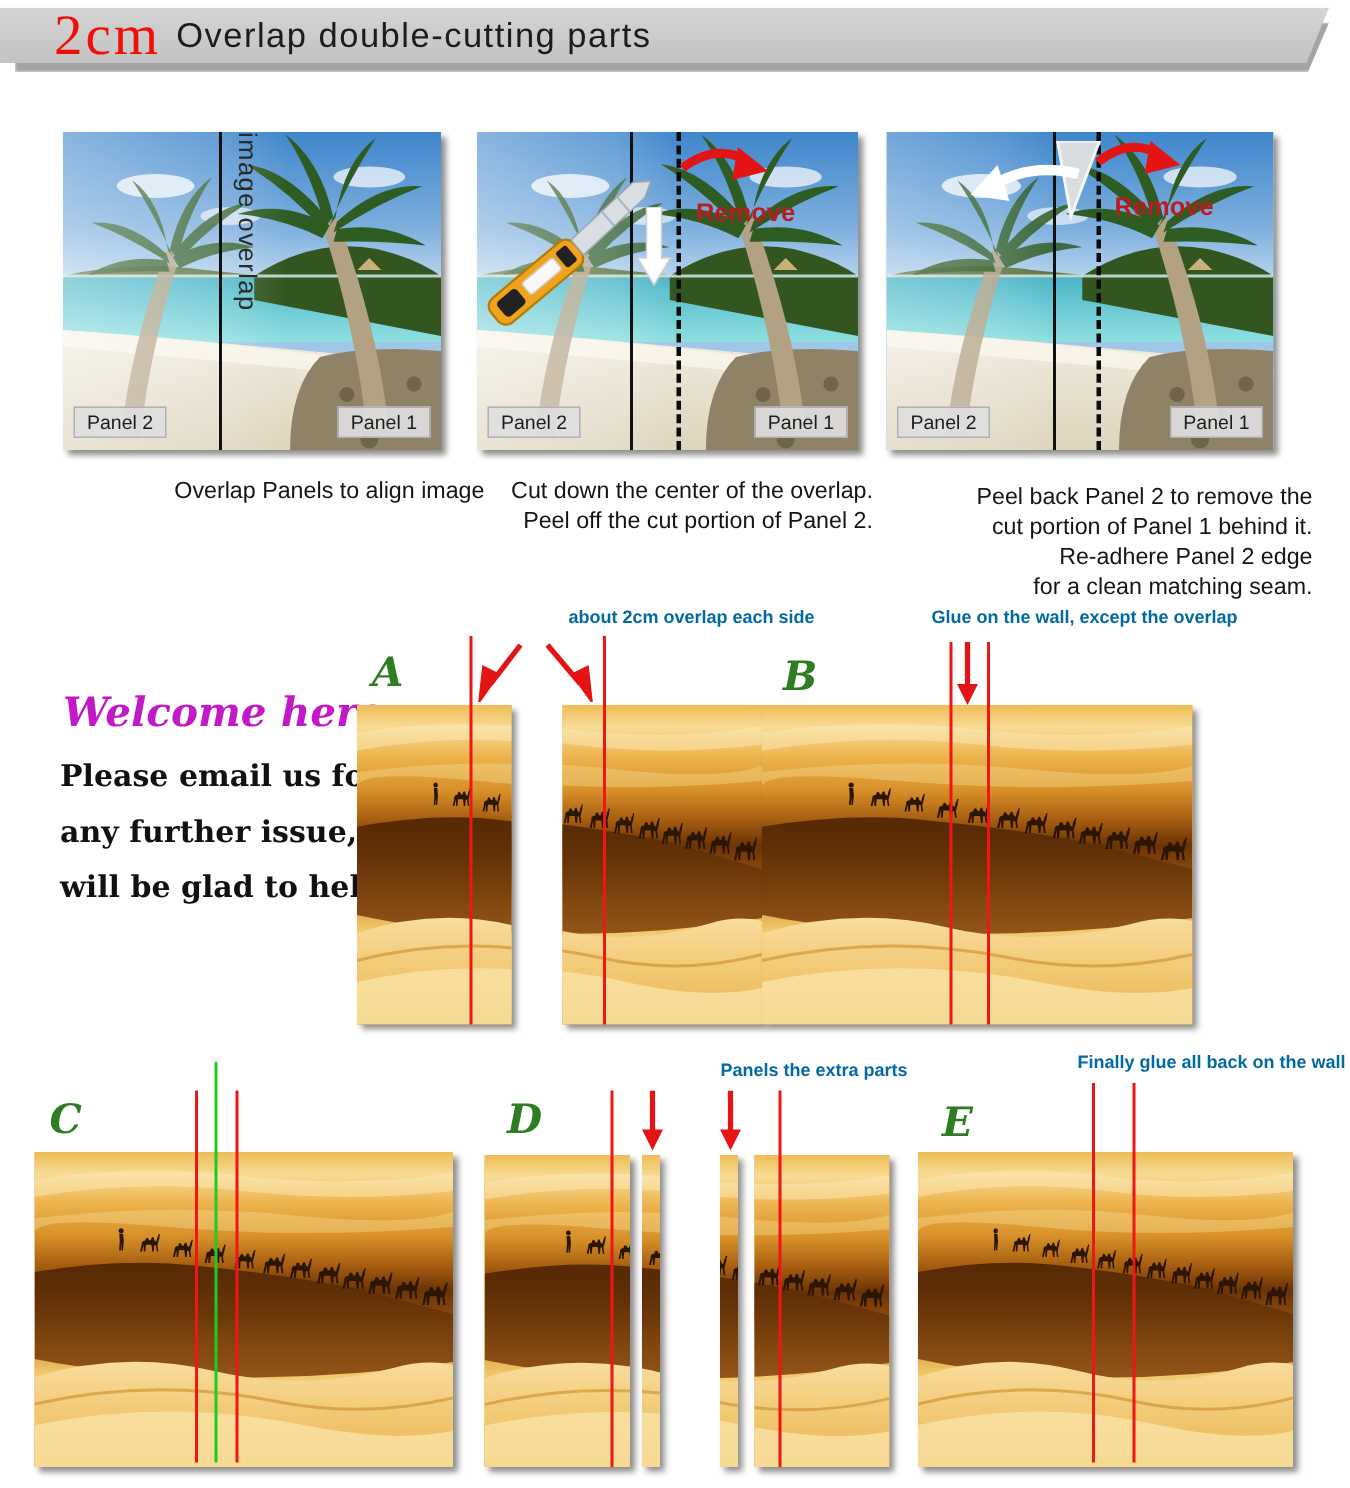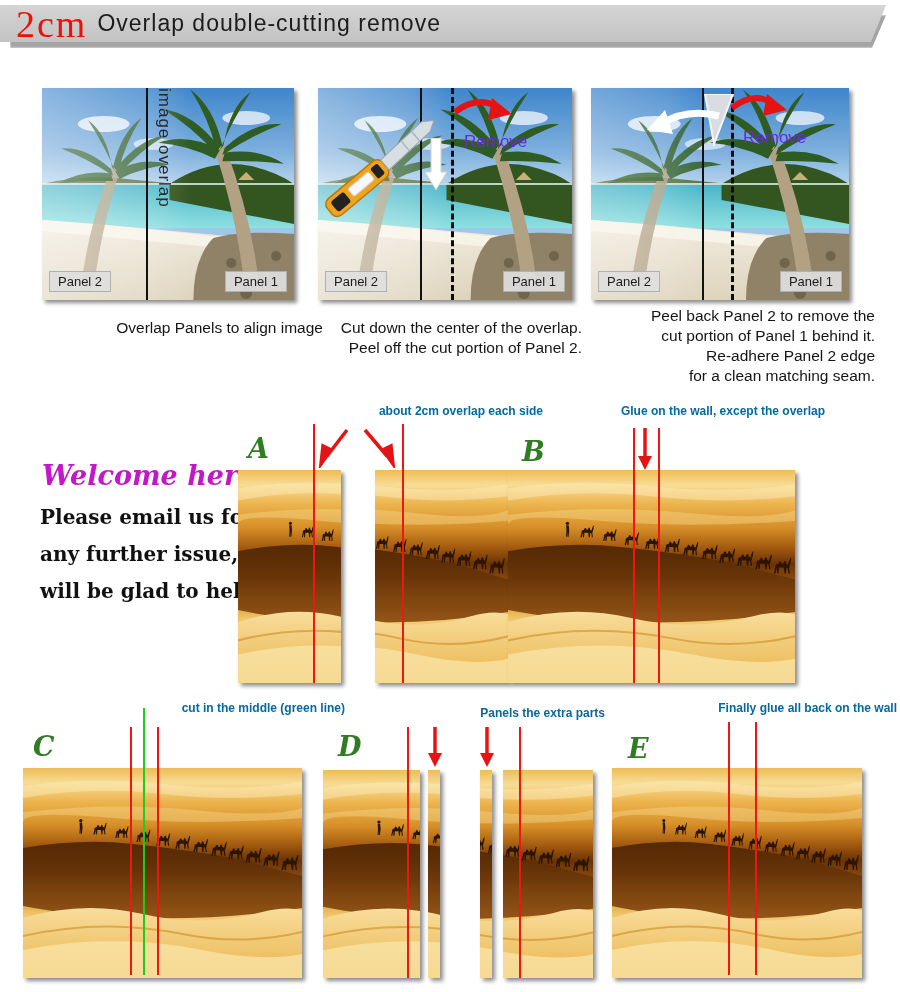--- a/index.html
+++ b/index.html
@@ -6,36 +6,36 @@
   #page{position:relative;width:900px;height:992px;background:#fff;overflow:hidden;
         font-family:"Liberation Sans",sans-serif;}
   
   .ribbon-shadow{position:absolute;left:10px;top:15px;width:881px;height:33px;background:#949494;
         clip-path:polygon(0 0,876px 0,862px 33px,0 33px);filter:blur(1px);opacity:.85;}
   .ribbon{position:absolute;left:0;top:5px;width:886px;height:37px;
         background:linear-gradient(180deg,#d4d4d4,#c3c3c3);
         clip-path:polygon(0 0,886px 0,871px 37px,0 37px);
         display:flex;align-items:center;}
   .ribbon .hl{font-family:"Liberation Serif",serif;font-size:38px;color:#ee1008;
-        margin-left:16px;letter-spacing:2px;line-height:34px;}
+        margin-left:36px;letter-spacing:2px;line-height:34px;}
   .ribbon .tt{font-size:23px;color:#1c1c1c;margin-left:10px;letter-spacing:1px;}
   
   .photo{position:absolute;top:88px;height:212px;box-shadow:3px 3px 4px rgba(0,0,0,.45);
         overflow:hidden;background:#9ec7e8;}
   .photo svg.scene{position:absolute;left:0;top:0;width:100%;height:100%;}
   .haze{position:absolute;top:0;height:100%;left:0;
         background:linear-gradient(90deg,rgba(255,255,255,.38),rgba(255,255,255,.18) 70%,rgba(255,255,255,0));}
   .cutline{position:absolute;top:0;height:100%;width:2px;background:#111;}
   .dashline{position:absolute;top:0;height:100%;width:0;border-left:3px dashed #0a0a0a;}
   .vtext{position:absolute;top:0;height:100%;display:flex;align-items:center;
         writing-mode:vertical-rl;font-size:17px;color:#2a2a2a;letter-spacing:1px;}
   .badge{position:absolute;bottom:8px;background:rgba(222,222,222,.92);border:1px solid #b0b0b0;
         color:#1c1c1c;font-size:13px;padding:2px 8px;}
   .badge.l{left:7px;margin-top:11px;} .badge.r{right:7px;}
-  .remove{position:absolute;color:#6d28d9;font-weight:normal;font-size:17px;}
+  .remove{position:absolute;color:#b91c1c;font-weight:bold;font-size:17px;}
   
   .cap{position:absolute;width:310px;text-align:right;font-size:15.5px;line-height:20px;color:#151515;}
   
   .welcome-h{position:absolute;left:42px;top:460px;font-family:"DejaVu Serif",serif;
         font-style:italic;font-weight:bold;font-size:27px;color:#c218c8;}
   .welcome-l{position:absolute;left:40px;font-family:"DejaVu Serif",serif;font-weight:bold;
         font-size:20px;color:#111;}
   
   .anno{position:absolute;width:310px;text-align:right;font-weight:bold;font-size:12px;color:#0369a1;}
   .letter{position:absolute;font-family:"DejaVu Serif",serif;font-style:italic;font-weight:bold;
@@ -106,21 +106,21 @@
       </g>
     </symbol>
   </defs>
 </svg>
 
 <div id="page">
 
   <div class="ribbon-shadow"></div>
   <div class="ribbon">
     <span class="hl">2cm</span>
-    <span class="tt">Overlap double-cutting remove</span>
+    <span class="tt">Overlap double-cutting parts</span>
   </div>
 
   <div class="photo" style="left:42px;width:252px;">
     <svg class="scene" viewBox="0 0 253 212" preserveAspectRatio="none">
       <rect width="253" height="108" fill="url(#skyG)"></rect>
       <ellipse cx="62" cy="36" rx="26" ry="8" fill="#fff" opacity=".75"></ellipse>
       <ellipse cx="112" cy="56" rx="20" ry="6" fill="#fff" opacity=".6"></ellipse>
       <ellipse cx="205" cy="30" rx="24" ry="7" fill="#fff" opacity=".7"></ellipse>
       <rect y="96" width="253" height="44" fill="url(#seaG)"></rect>
       <path d="M0 96 Q45 85 95 92 L145 97 L0 97 Z" fill="#5d7747"></path>
@@ -237,21 +237,21 @@
     <div class="badge r">Panel 1</div>
   </div>
 
   <div class="cap" style="left:13px;top:318px;">
     <div>Overlap Panels to align image</div>
   </div>
   <div class="cap" style="left:272px;top:318px;">
     <div>Cut down the center of the overlap.</div>
     <div>Peel off the cut portion of Panel 2.</div>
   </div>
-  <div class="cap" style="left:565px;top:306px;">
+  <div class="cap" style="left:565px;top:322px;">
     <div>Peel back Panel 2 to remove the</div>
     <div>cut portion of Panel 1 behind it.</div>
     <div>Re-adhere Panel 2 edge</div>
     <div>for a clean matching seam.</div>
   </div>
 
   <div class="welcome-h">Welcome here</div>
   <div class="welcome-l" style="top:505px;">Please email us for</div>
   <div class="welcome-l" style="top:542px;">any further issue,</div>
   <div class="welcome-l" style="top:579px;">will be glad to help.</div>
@@ -352,21 +352,20 @@
       </svg>
     </div>
   </div>
   <div class="vline" style="left:633px;top:428px;height:255px;"></div>
   <div class="vline" style="left:658px;top:428px;height:255px;"></div>
   <svg class="ov" style="left:637px;top:428px;" width="16" height="44">
     <line x1="8" y1="0" x2="8" y2="30" stroke="#e51414" stroke-width="3.5"></line>
     <polygon points="1,28 15,28 8,42" fill="#e51414"></polygon>
   </svg>
 
-  <div class="anno" style="left:35px;top:701px;">cut in the middle (green line)</div>
   <div class="letter" style="left:33px;top:731px;">C</div>
   <div class="slice" style="left:23px;top:768px;width:279px;height:210px;">
     <div class="inner" style="width:279px;">
       <svg class="scene" viewBox="0 0 280 210" preserveAspectRatio="none">
         <rect width="280" height="210" fill="url(#desG)"></rect>
         <path d="M0 18 Q70 8 140 16 T280 14 L280 26 Q210 34 140 26 T0 30 Z" fill="#fbe9b5" opacity=".5"></path>
         <path d="M0 44 Q90 34 170 42 T280 40 L280 50 Q180 58 90 50 T0 54 Z" fill="#f6d88a" opacity=".45"></path>
         <path d="M0 80 Q60 70 110 76 Q170 82 220 92 L280 108 L280 140 Q200 152 120 150 Q50 148 0 138 Z" fill="url(#darkDuneG)" opacity=".92"></path>
         <g fill="#2d1503">
           <use href="#walker" x="54" y="50" width="8" height="17"></use>

